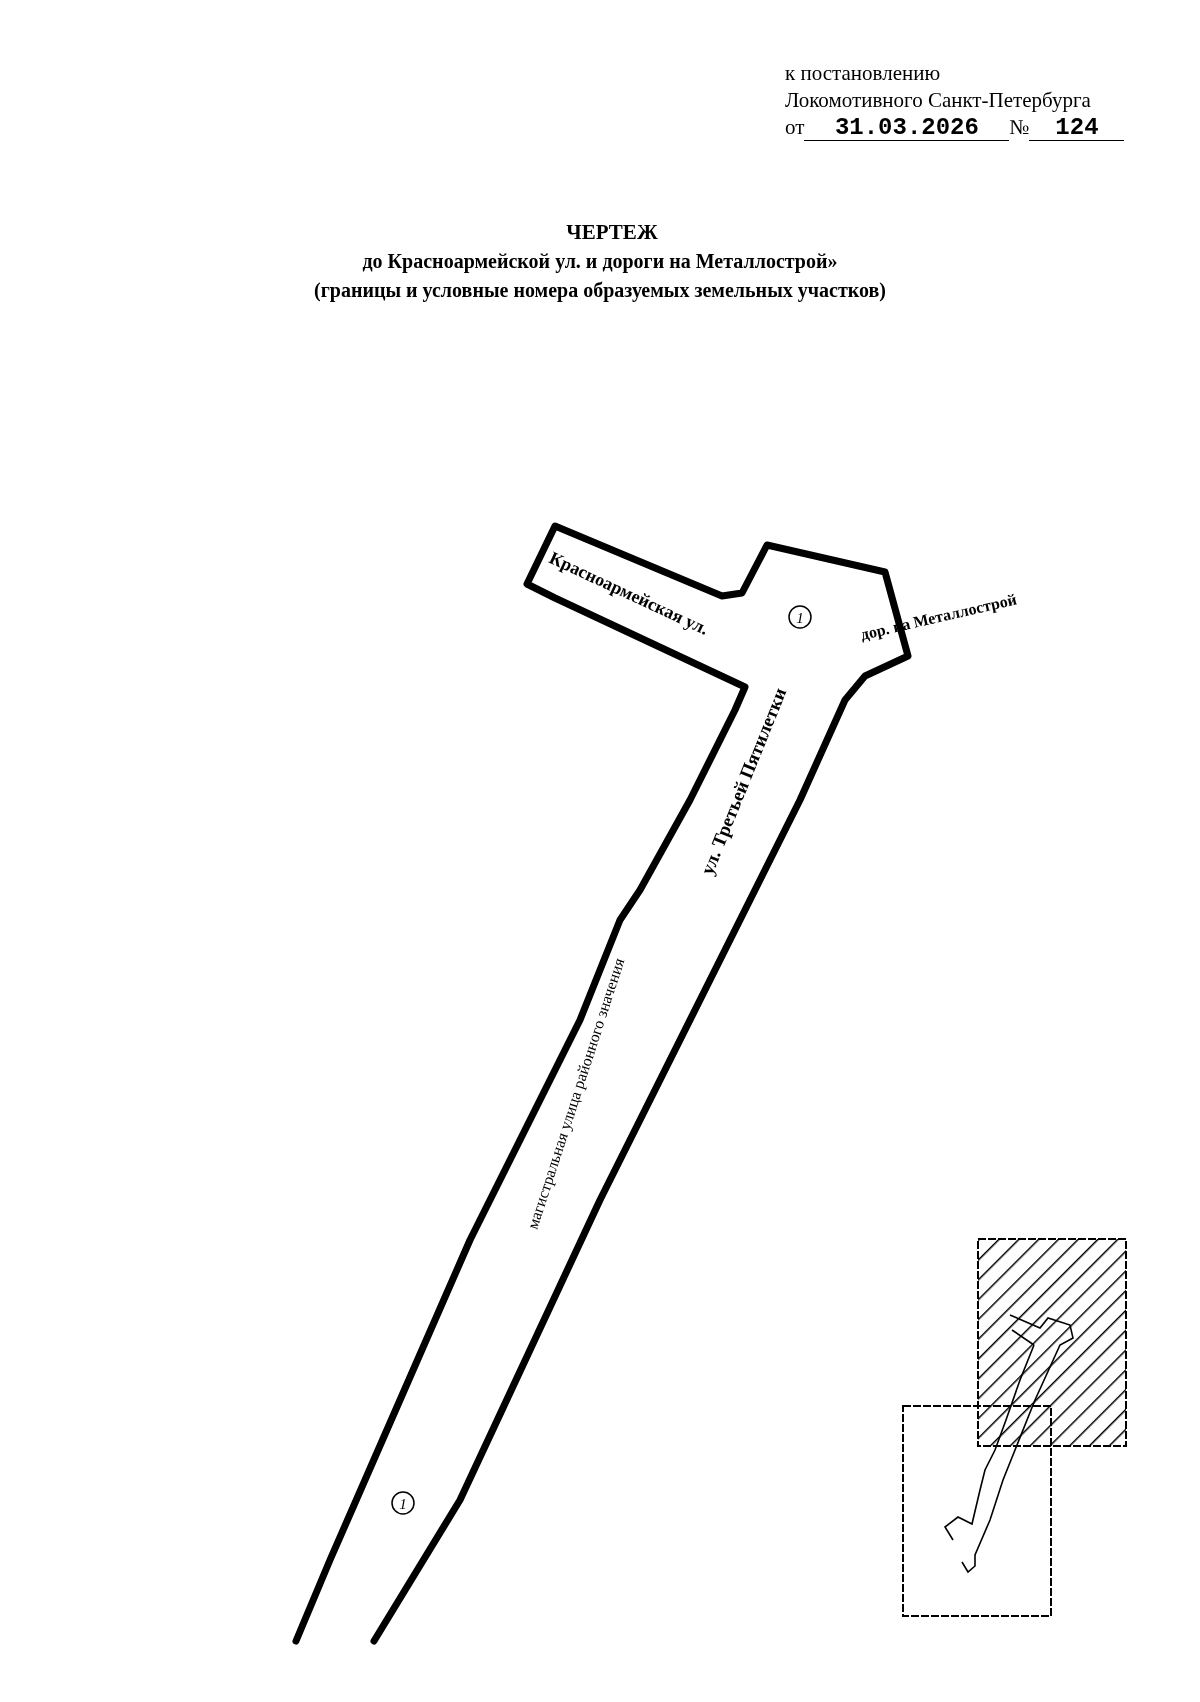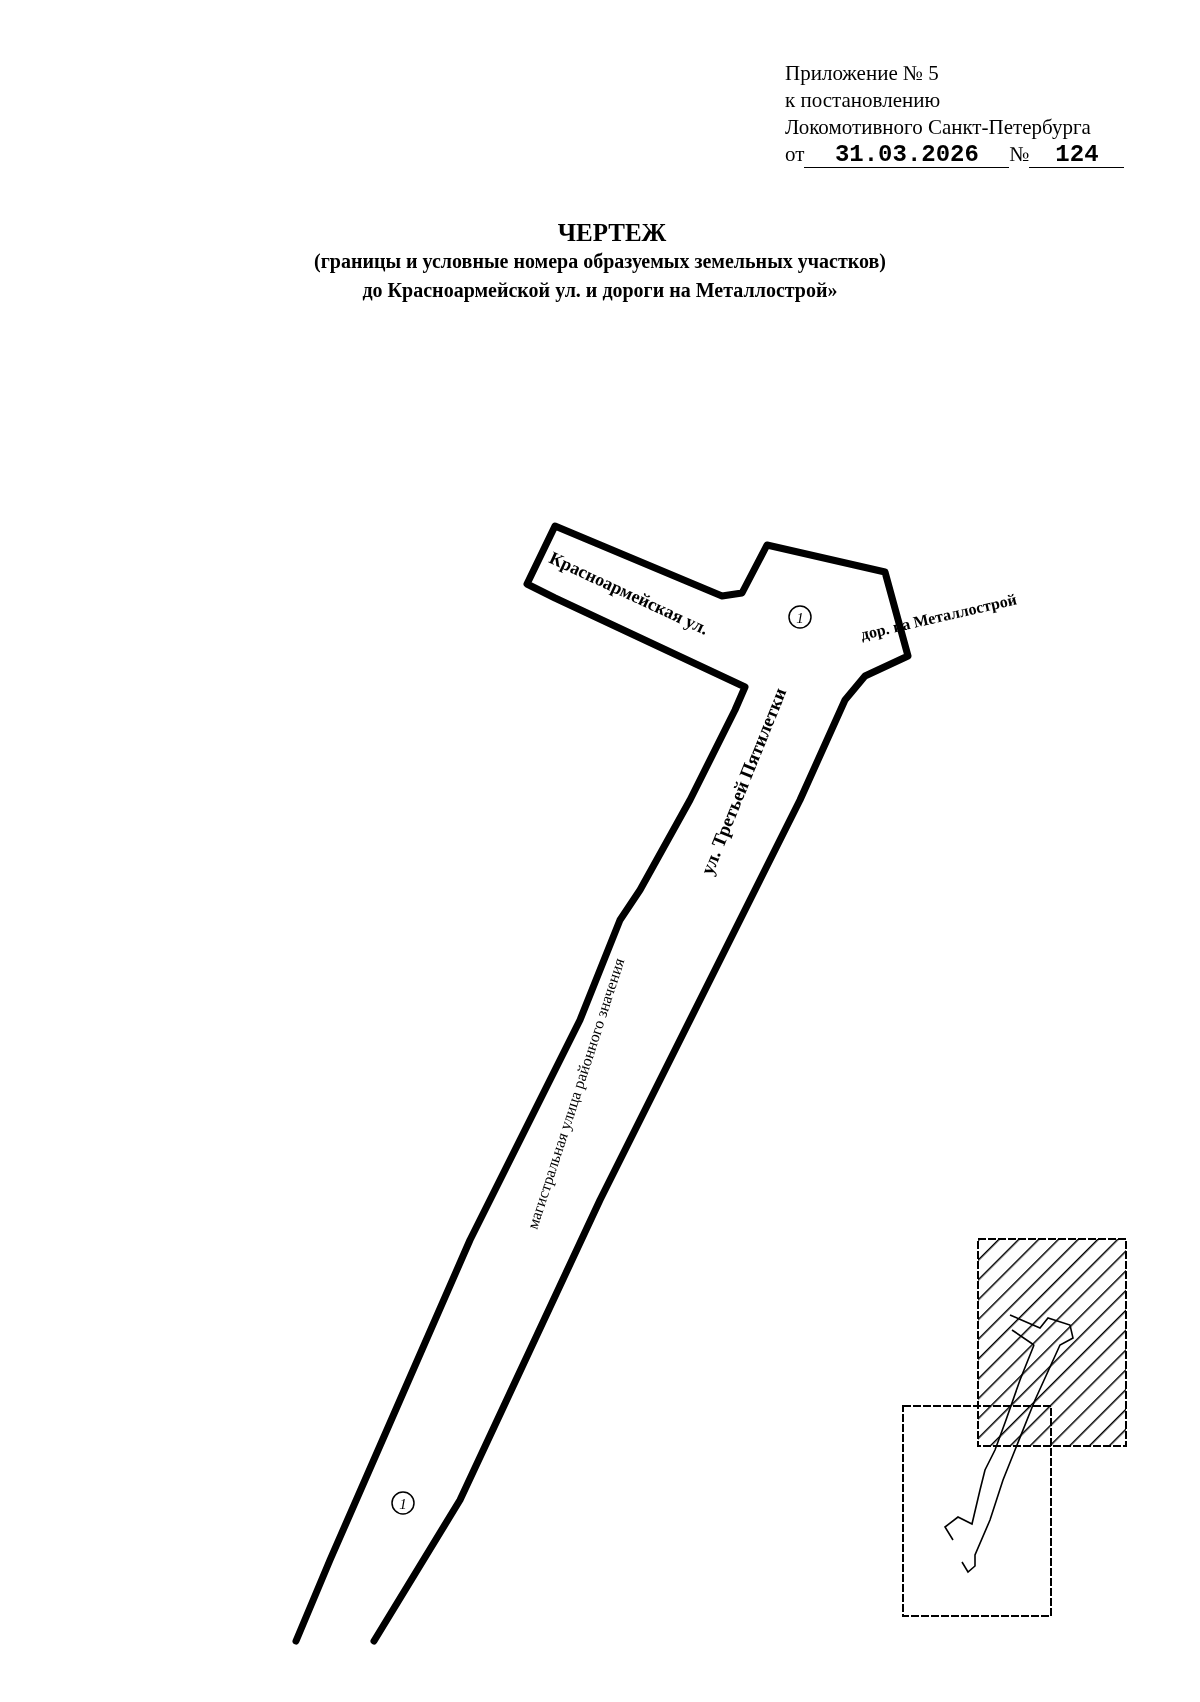--- a/index.html
+++ b/index.html
@@ -4,41 +4,40 @@
 <style>
   html, body { margin: 0; padding: 0; background: #ffffff; }
   body { width: 1200px; height: 1702px; position: relative; overflow: hidden;
          font-family: "Liberation Serif", "DejaVu Serif", serif; color: #000; }
   .approval { position: absolute; left: 785px; top: 60px; font-size: 21px; line-height: 27px; }
   .approval .line { white-space: nowrap; }
   .mono { font-family: "Liberation Mono", "DejaVu Sans Mono", monospace; font-size: 24px; }
   .ul { display: inline-block; border-bottom: 1.5px solid #000; text-align: center; line-height: 24px; font-weight: bold; }
   .title { position: absolute; left: 0; width: 1200px; top: 218px; text-align: center;
            font-weight: bold; font-size: 20px; line-height: 29px; }
-  .title .t1 { font-size: 25px; padding-left: 24px; }
+  .title .t1 { font-size: 21px; padding-left: 24px; }
   svg.drawing { position: absolute; left: 0; top: 0; }
   .lbl { font-family: "Liberation Serif", "DejaVu Serif", serif; font-weight: bold; }
   .lbl-n { font-family: "Liberation Serif", "DejaVu Serif", serif; font-weight: normal; }
 </style>
 </head>
 <body>
 
 <div class="approval">
-  <div class="line">Приложение № 5</div>
   <div class="line">к постановлению</div>
   <div class="line">Локомотивного Санкт-Петербурга</div>
   <div class="line">
     <span>от</span><span class="ul mono" style="width:205px">31.03.2026</span><span>№</span><span class="ul mono" style="width:95px">124</span>
   </div>
 </div>
 
 <div class="title">
   <div class="t1">ЧЕРТЕЖ</div>
+  <div>до Красноармейской ул. и дороги на Металлострой»</div>
   <div>(границы и условные номера образуемых земельных участков)</div>
-  <div>до Красноармейской ул. и дороги на Металлострой»</div>
 </div>
 
 <svg class="drawing" width="1200" height="1702" viewBox="0 0 1200 1702">
   <defs>
     <pattern id="hatch" patternUnits="userSpaceOnUse" width="14" height="14" patternTransform="rotate(45)">
       <line x1="0" y1="0" x2="0" y2="14" stroke="#000" stroke-width="3"></line>
     </pattern>
   </defs>
 
   <g fill="none" stroke="#000" stroke-width="7" stroke-linejoin="round" stroke-linecap="round">

